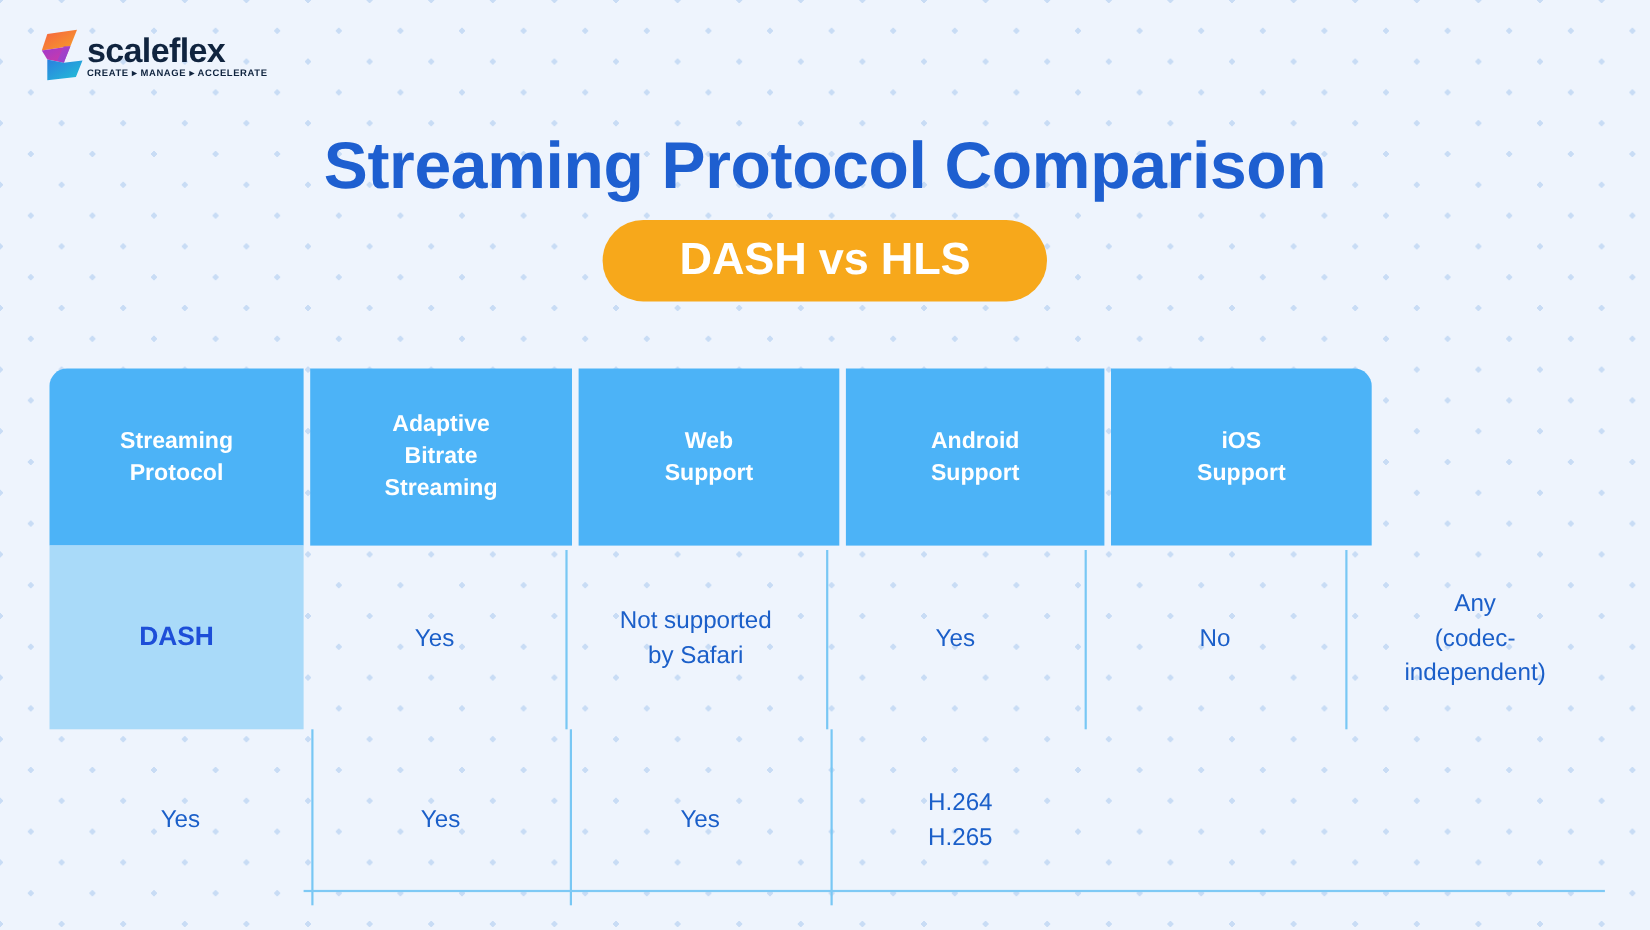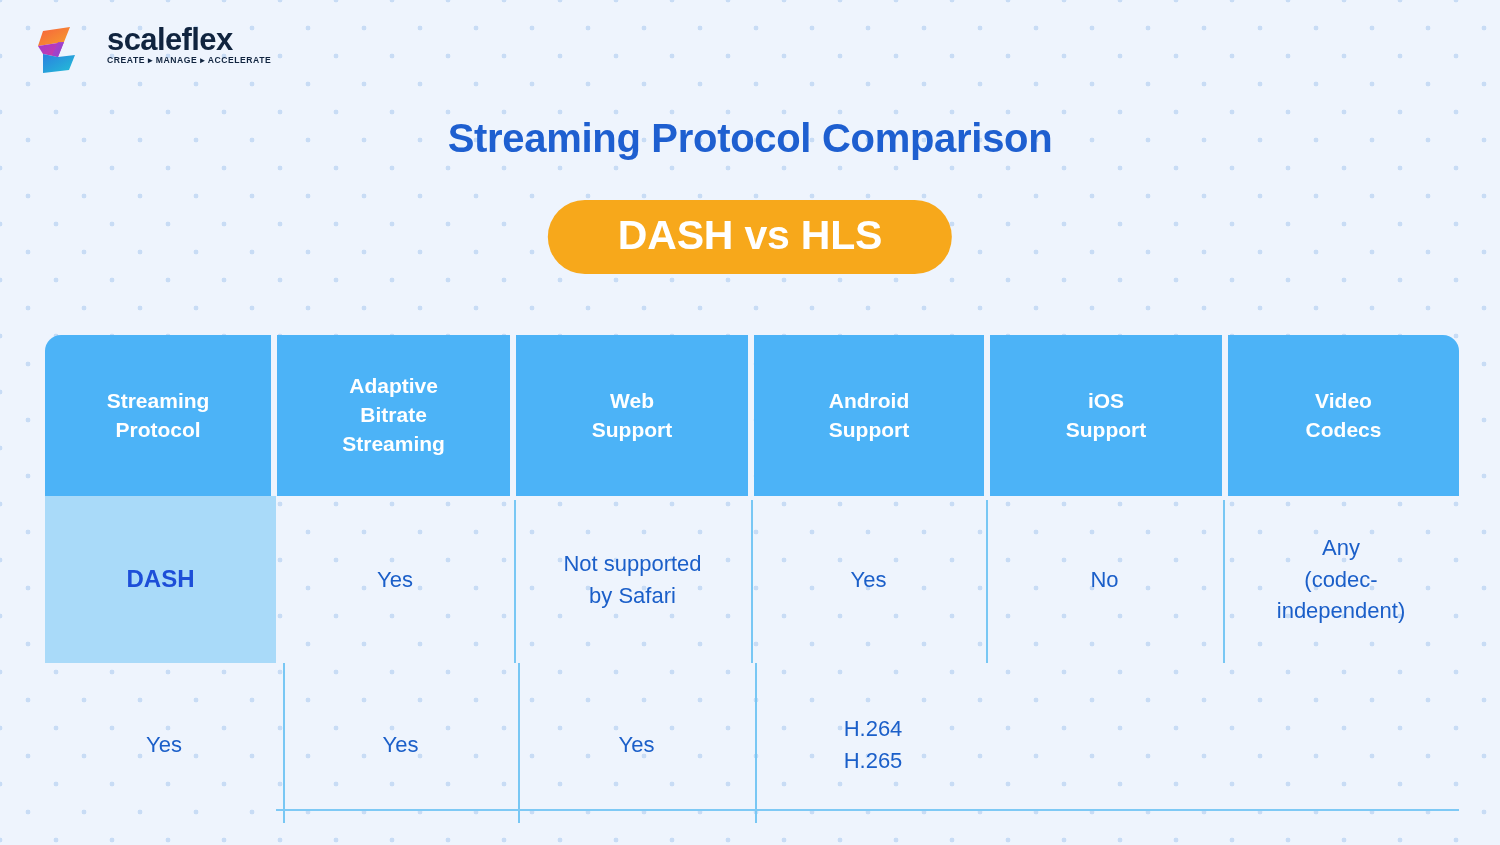--- a/index.html
+++ b/index.html
@@ -35,21 +35,22 @@
     width: 1500px;
     height: 845px;
   }
 
   
   #logo-block {
     position: absolute;
     left: 34px;
     top: 24px;
     display: flex;
-    gap: 29px;
+    align-items: center;
+    gap: 1px;
   }
   #logo-mark { width: 44px; height: 52px; display: block; }
   #logo-text-wrap { display: flex; flex-direction: column; gap: 1px; }
   #logo-wordmark {
     font-size: 31px;
     font-weight: bold;
     color: #10243f;
     letter-spacing: -0.6px;
     line-height: 1;
   }
@@ -61,21 +62,21 @@
     line-height: 1;
   }
 
   
   #page-title {
     position: absolute;
     top: 116px;
     left: 0;
     width: 1500px;
     text-align: center;
-    font-size: 40px;
+    font-size: 60px;
     font-weight: bold;
     color: #1e5fd0;
     letter-spacing: -0.3px;
   }
 
   #subtitle-badge {
     position: absolute;
     top: 200px;
     left: 50%;
     transform: translateX(-50%);
@@ -228,22 +229,20 @@
 Protocol</div>
       <div class="header-cell col-1">Adaptive
 Bitrate
 Streaming</div>
       <div class="header-cell col-2">Web
 Support</div>
       <div class="header-cell col-3">Android
 Support</div>
       <div class="header-cell col-4">iOS
 Support</div>
-      <div class="header-cell col-5">Video
-Codecs</div>
     </div>
 
     <div id="row-dash" class="table-row body-row">
       <div class="body-cell protocol-cell col-0">DASH</div>
       <div class="body-cell col-1">Yes</div>
       <div class="body-cell sep col-2">Not supported
 by Safari</div>
       <div class="body-cell sep col-3">Yes</div>
       <div class="body-cell sep col-4">No</div>
       <div class="body-cell sep col-5">Any

